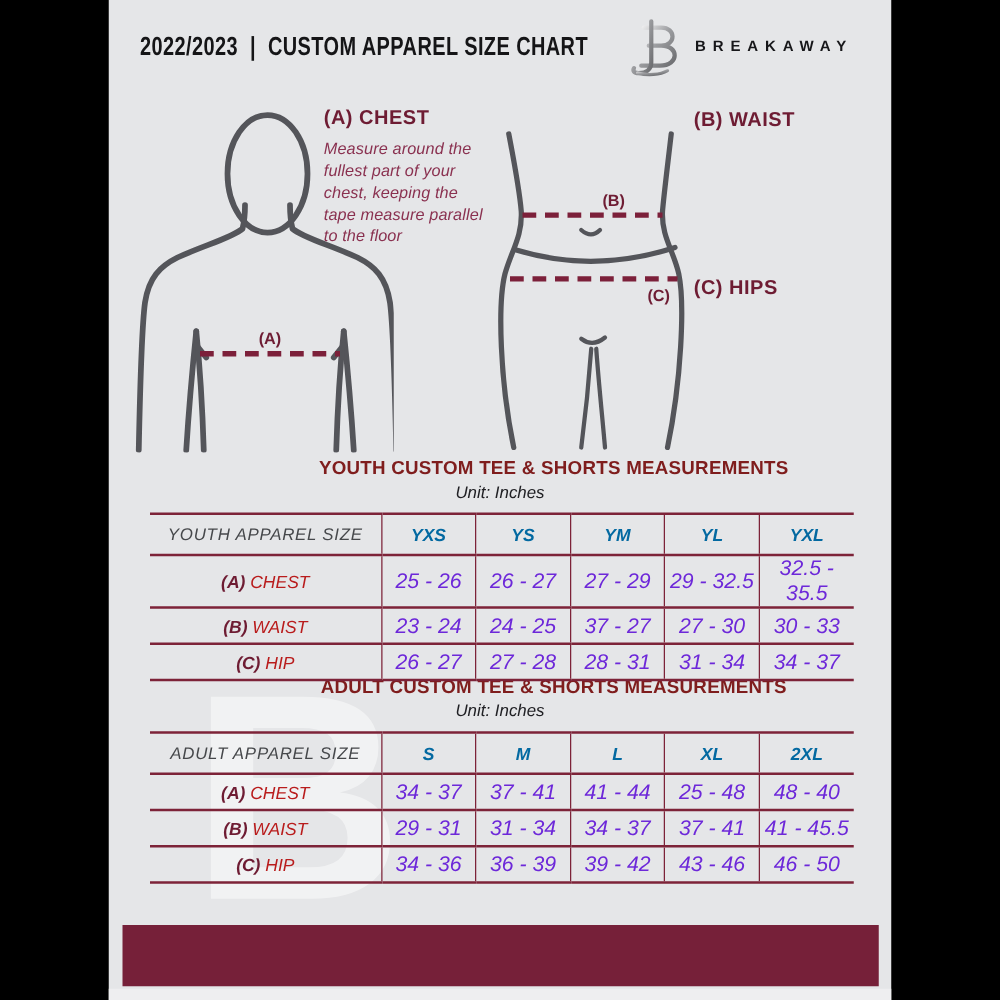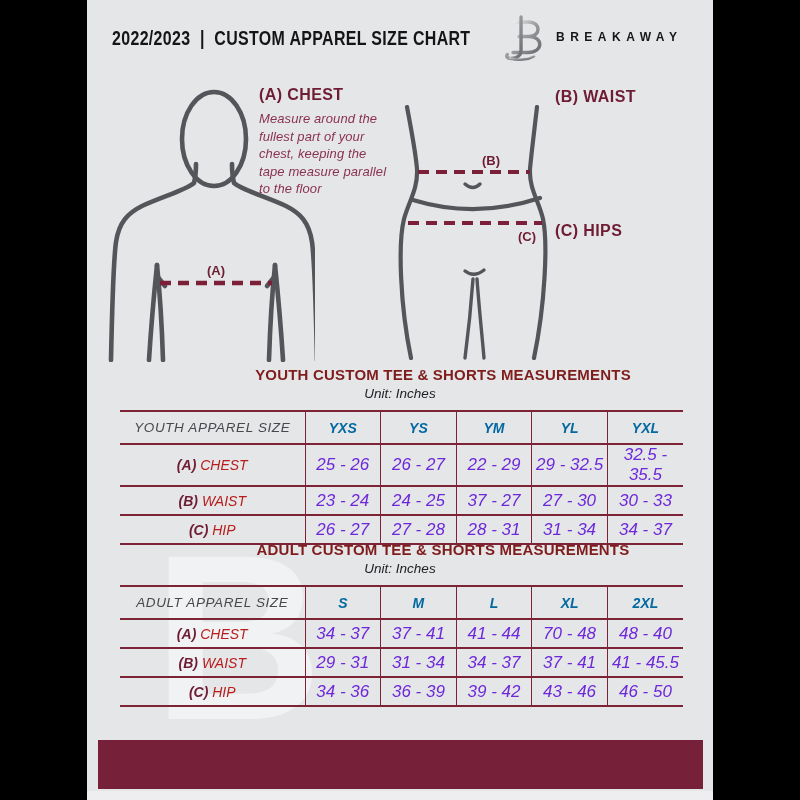--- a/index.html
+++ b/index.html
@@ -160,21 +160,21 @@
       </tr>
       </tbody>
         <tbody>
       <tr>
         <td class="row-label-cell">
           <span class="row-prefix">(A)</span>
           <span class="row-label">CHEST</span>
         </td>
         <td class="val">25 - 26</td>
         <td class="val">26 - 27</td>
-        <td class="val">22 - 29</td>
+        <td class="val">27 - 29</td>
         <td class="val">29 - 32.5</td>
         <td class="val">32.5 - 35.5</td>
       </tr>
       <tr>
         <td class="row-label-cell">
           <span class="row-prefix">(B)</span>
           <span class="row-label">WAIST</span>
         </td>
         <td class="val">23 - 24</td>
         <td class="val">24 - 25</td>
@@ -216,21 +216,21 @@
       </tbody>
         <tbody>
       <tr>
         <td class="row-label-cell">
           <span class="row-prefix">(A)</span>
           <span class="row-label">CHEST</span>
         </td>
         <td class="val">34 - 37</td>
         <td class="val">37 - 41</td>
         <td class="val">41 - 44</td>
-        <td class="val">70 - 48</td>
+        <td class="val">25 - 48</td>
         <td class="val">48 - 40</td>
       </tr>
       <tr>
         <td class="row-label-cell">
           <span class="row-prefix">(B)</span>
           <span class="row-label">WAIST</span>
         </td>
         <td class="val">29 - 31</td>
         <td class="val">31 - 34</td>
         <td class="val">34 - 37</td>

